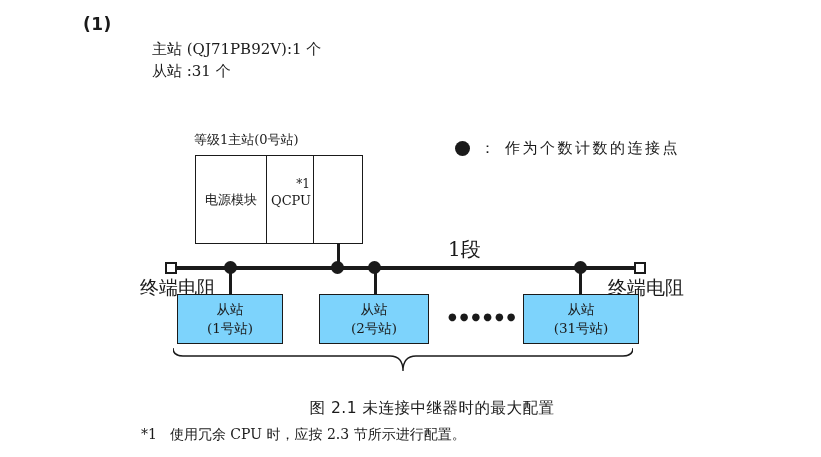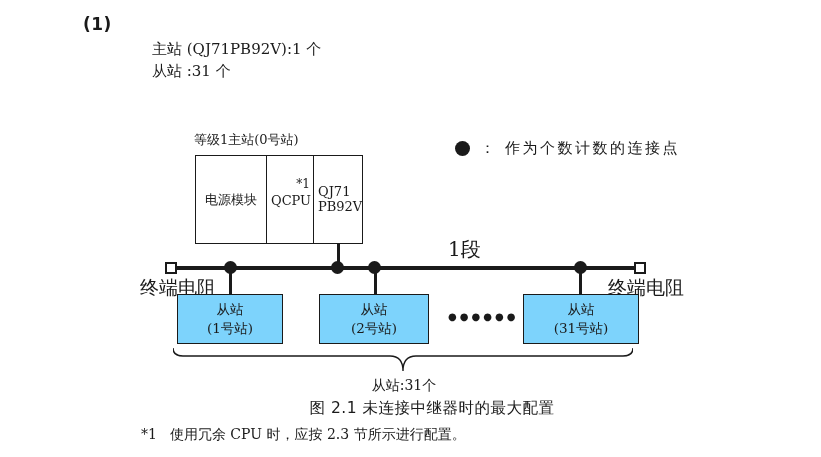--- a/index.html
+++ b/index.html
@@ -120,24 +120,20 @@
   <div class="abs intro-line intro-slave">从站 :31 个</div>
 
   <div class="abs master-label">等级1主站(0号站)</div>
 
   <div class="abs master-box">
     <div class="cell cell-power">电源模块</div>
     <div class="cell cell-cpu">
       <span class="cpu-note">*1</span>
       <span class="cpu-name">QCPU</span>
     </div>
-    <div class="cell cell-net">
-      <span>QJ71</span>
-      <span>PB92V</span>
-    </div>
   </div>
 
   <div class="abs legend">
     <span class="legend-dot"></span>
     <span>：</span>
     <span class="legend-text">作为个数计数的连接点</span>
   </div>
 
   <div class="abs segment-label">1段</div>
   <div class="abs bus-line"></div>
@@ -166,21 +162,20 @@
   </div>
   <div class="abs ellipsis">●●●●●●</div>
   <div class="abs slave-box slave-31">
     <span>从站</span>
     <span>(31号站)</span>
   </div>
 
   <svg class="abs brace-svg" width="460" height="28" viewBox="0 0 460 28">
     <path d="M0,2 Q0,10 10,10 L217,10 Q230,10 230,25 Q230,10 243,10 L450,10 Q460,10 460,2" fill="none" stroke="#1a1a1a" stroke-width="1.4"></path>
   </svg>
-  <div class="abs brace-label">从站:31个</div>
 
   <div class="abs caption">图 2.1 未连接中继器时的最大配置</div>
   <div class="abs footnote">
     <span>*1</span>
     <span>使用冗余 CPU 时，应按 2.3 节所示进行配置。</span>
   </div>
 
 </div>
 
 </body></html>

